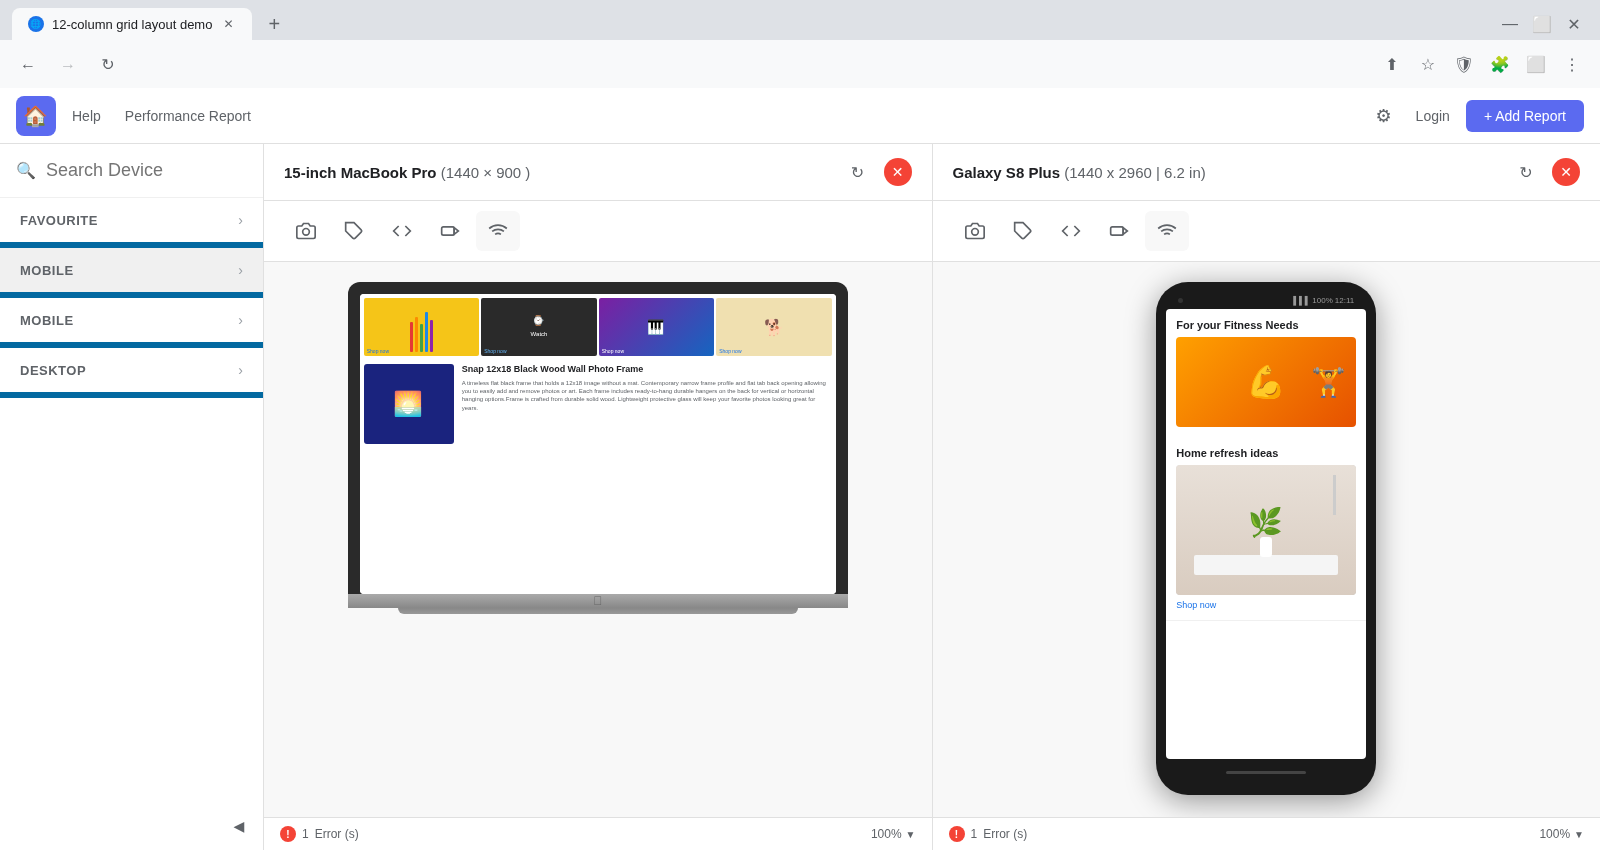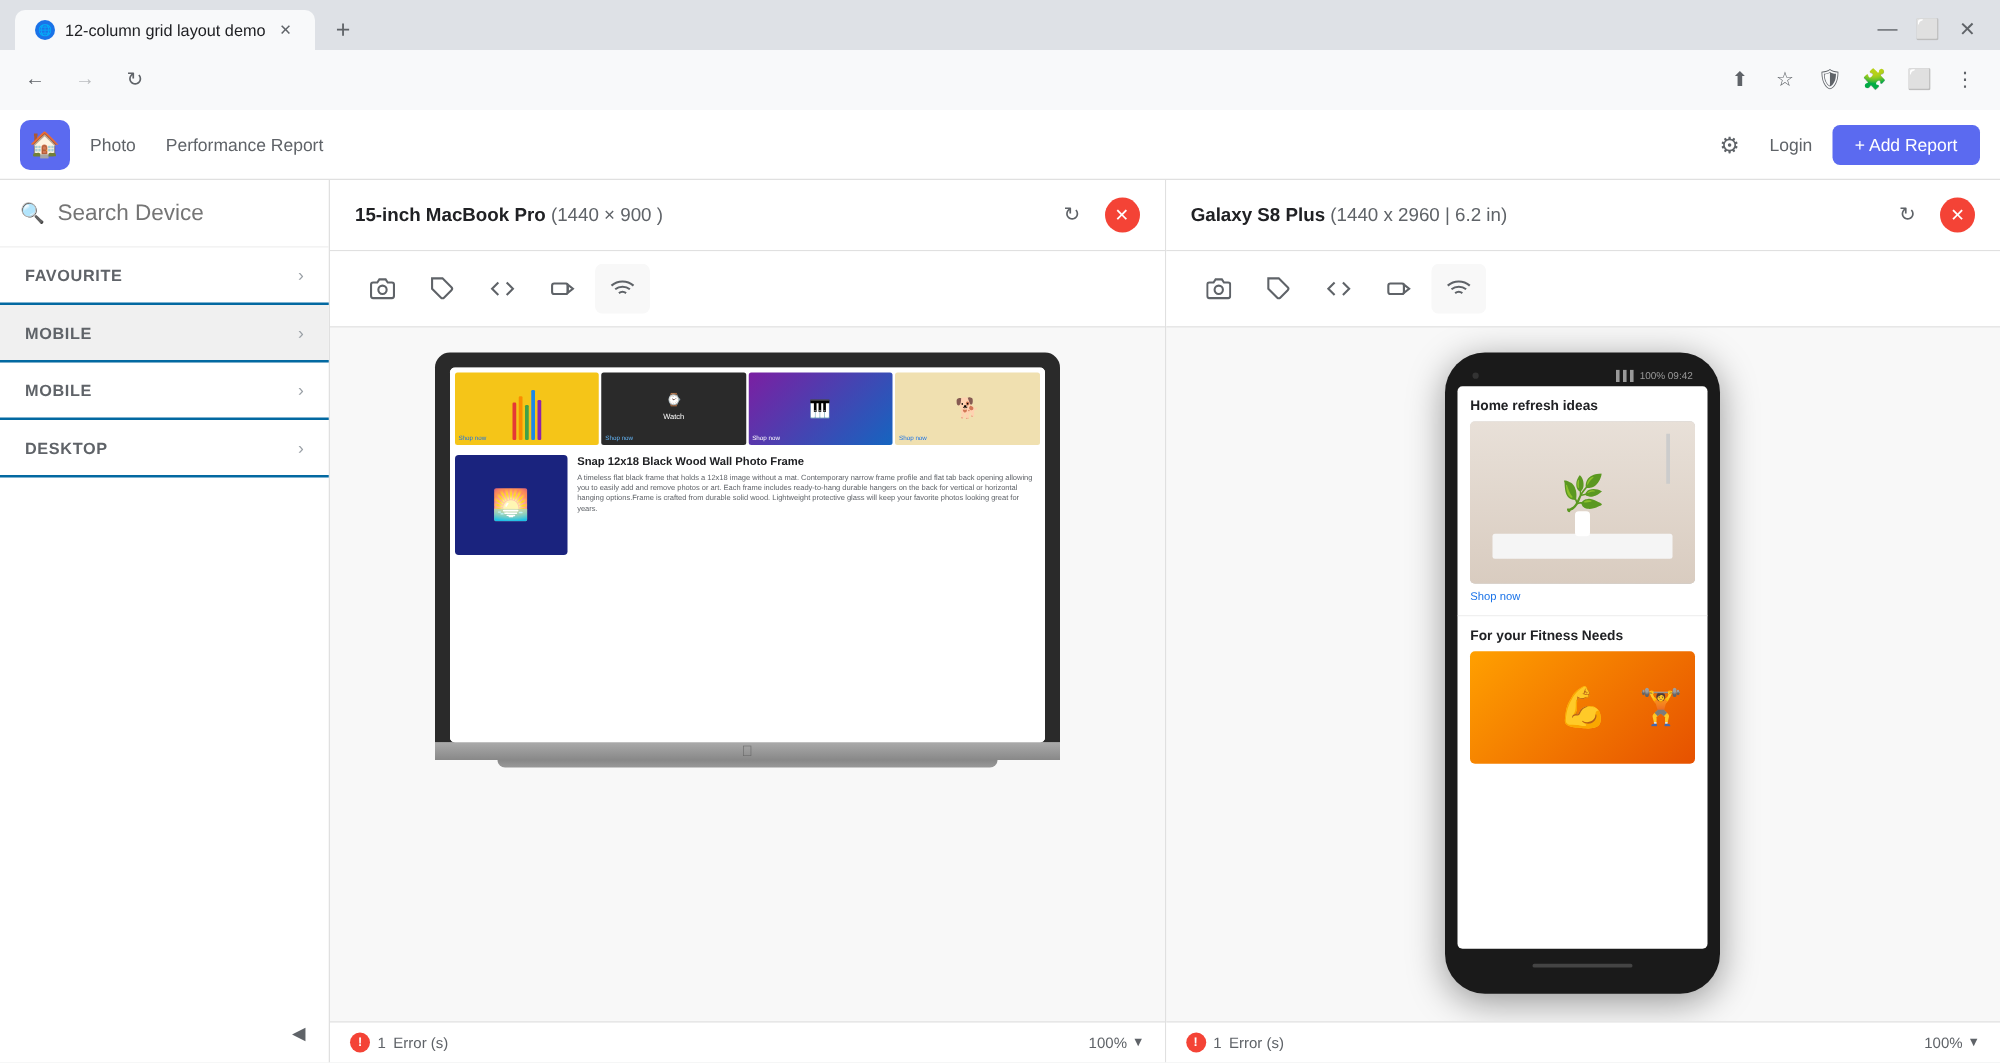--- a/index.html
+++ b/index.html
@@ -29,21 +29,21 @@
     .add-devices-btn { background: #5b6af0; color: white; border: none; padding: 8px 18px; border-radius: 6px; font-size: 14px; font-weight: 500; cursor: pointer; display: flex; align-items: center; gap: 6px; }
 
     
     .main-layout { display: flex; height: calc(850px - 40px - 48px - 56px); }
 
     
     .sidebar { width: 264px; background: white; border-right: 1px solid #e0e0e0; flex-shrink: 0; display: flex; flex-direction: column; }
     .search-box { display: flex; align-items: center; padding: 16px; gap: 10px; border-bottom: 1px solid #f0f0f0; }
     .search-icon { color: #9aa0a6; font-size: 16px; }
     .search-input { border: none; outline: none; font-size: 18px; color: #9aa0a6; flex: 1; background: transparent; }
-    .sidebar-category { padding: 14px 20px; display: flex; align-items: center; justify-content: space-between; cursor: pointer; border-bottom: 2px solid #0369a1; }
+    .sidebar-category { padding: 14px 20px; display: flex; align-items: center; justify-content: space-between; cursor: pointer; border-bottom: 6px solid #0369a1; }
     .sidebar-category-label { font-size: 13px; font-weight: 600; color: #5f6368; letter-spacing: 0.5px; }
     .sidebar-category-arrow { color: #9aa0a6; font-size: 14px; }
     .sidebar-collapse-btn { margin-left: auto; margin-top: auto; padding: 12px; display: flex; justify-content: flex-end; cursor: pointer; }
     .collapse-icon { width: 24px; height: 24px; display: flex; align-items: center; justify-content: center; color: #5f6368; font-size: 14px; }
 
     
     .content-area { flex: 1; display: flex; overflow: hidden; background: #f5f5f5; }
 
     
     .device-panel { flex: 1; display: flex; flex-direction: column; border-right: 1px solid #e0e0e0; background: #f8f8f8; min-width: 0; }
@@ -101,21 +101,21 @@
     <div class="nav-btn">🛡</div>
     <div class="nav-btn">🧩</div>
     <div class="nav-btn">⬜</div>
     <div class="nav-btn">⋮</div>
   </div>
 </div>
 
 <div class="app-bar">
   <div class="app-logo">🏠</div>
   <nav class="app-nav">
-    <a>Photo</a>
+    <a>Help</a>
     <a>Performance Report</a>
   </nav>
   <div class="app-bar-right">
     <div class="settings-icon">
       <span>⚙</span>
     </div>
     <span class="login-btn">Login</span>
     <button class="add-devices-btn">+ Add Report</button>
   </div>
 </div>
@@ -317,51 +317,51 @@
         <div style="width:220px;">
           <div style="background:#1a1a1a;border-radius:32px;padding:14px 10px;box-shadow:0 6px 30px rgba(0,0,0,0.4);">
 
             <div style="display:flex;align-items:center;justify-content:space-between;padding:0 12px;margin-bottom:4px;">
               <div style="display:flex;gap:3px;align-items:center;">
                 <div style="width:5px;height:5px;background:#333;border-radius:50%;"></div>
               </div>
               <div style="display:flex;gap:2px;align-items:center;">
                 <span style="font-size:8px;color:#999;">▌▌▌</span>
                 <span style="font-size:8px;color:#999;">100%</span>
-                <span style="font-size:8px;color:#999;">09:42</span>
+                <span style="font-size:8px;color:#999;">12:11</span>
               </div>
             </div>
 
             <div style="background:white;border-radius:4px;overflow:hidden;min-height:450px;">
-
-              <div style="padding:10px;border-bottom:1px solid #f0f0f0;">
-                <div style="font-size:11px;font-weight:600;color:#202124;margin-bottom:6px;">Home refresh ideas</div>
-
-                <div style="width:100%;height:130px;background:linear-gradient(135deg,#e0e0e0,#bdbdbd);border-radius:4px;display:flex;align-items:center;justify-content:center;overflow:hidden;position:relative;">
-
-                  <div style="width:100%;height:100%;background:linear-gradient(180deg,#e8e0d8 0%,#d9ccc0 100%);display:flex;align-items:flex-end;justify-content:center;position:relative;">
-                    <div style="position:absolute;top:10px;right:20px;width:3px;height:40px;background:#ccc;"></div>
-
-                    <div style="position:absolute;bottom:20px;width:80%;height:20px;background:#f5f5f5;border-radius:2px;"></div>
-
-                    <div style="position:absolute;bottom:38px;left:50%;transform:translateX(-50%);width:12px;height:20px;background:white;border-radius:3px;"></div>
-
-                    <div style="position:absolute;bottom:56px;left:50%;transform:translateX(-50%);font-size:28px;">🌿</div>
-                  </div>
-                </div>
-                <div style="font-size:9px;color:#1a73e8;margin-top:5px;">Shop now</div>
-              </div>
 
               <div style="padding:10px;">
                 <div style="font-size:11px;font-weight:600;color:#202124;margin-bottom:6px;">For your Fitness Needs</div>
 
                 <div style="width:100%;height:90px;background:linear-gradient(135deg,#ffa000,#e65100);border-radius:4px;display:flex;align-items:center;justify-content:center;overflow:hidden;position:relative;">
                   <div style="font-size:32px;">💪</div>
                   <div style="position:absolute;right:10px;top:50%;transform:translateY(-50%);font-size:28px;">🏋️</div>
                 </div>
+              </div>
+
+              <div style="padding:10px;border-bottom:1px solid #f0f0f0;">
+                <div style="font-size:11px;font-weight:600;color:#202124;margin-bottom:6px;">Home refresh ideas</div>
+
+                <div style="width:100%;height:130px;background:linear-gradient(135deg,#e0e0e0,#bdbdbd);border-radius:4px;display:flex;align-items:center;justify-content:center;overflow:hidden;position:relative;">
+
+                  <div style="width:100%;height:100%;background:linear-gradient(180deg,#e8e0d8 0%,#d9ccc0 100%);display:flex;align-items:flex-end;justify-content:center;position:relative;">
+                    <div style="position:absolute;top:10px;right:20px;width:3px;height:40px;background:#ccc;"></div>
+
+                    <div style="position:absolute;bottom:20px;width:80%;height:20px;background:#f5f5f5;border-radius:2px;"></div>
+
+                    <div style="position:absolute;bottom:38px;left:50%;transform:translateX(-50%);width:12px;height:20px;background:white;border-radius:3px;"></div>
+
+                    <div style="position:absolute;bottom:56px;left:50%;transform:translateX(-50%);font-size:28px;">🌿</div>
+                  </div>
+                </div>
+                <div style="font-size:9px;color:#1a73e8;margin-top:5px;">Shop now</div>
               </div>
             </div>
 
             <div style="height:18px;display:flex;align-items:center;justify-content:center;margin-top:4px;">
               <div style="width:80px;height:3px;background:#444;border-radius:2px;"></div>
             </div>
           </div>
         </div>
       </div>
 

